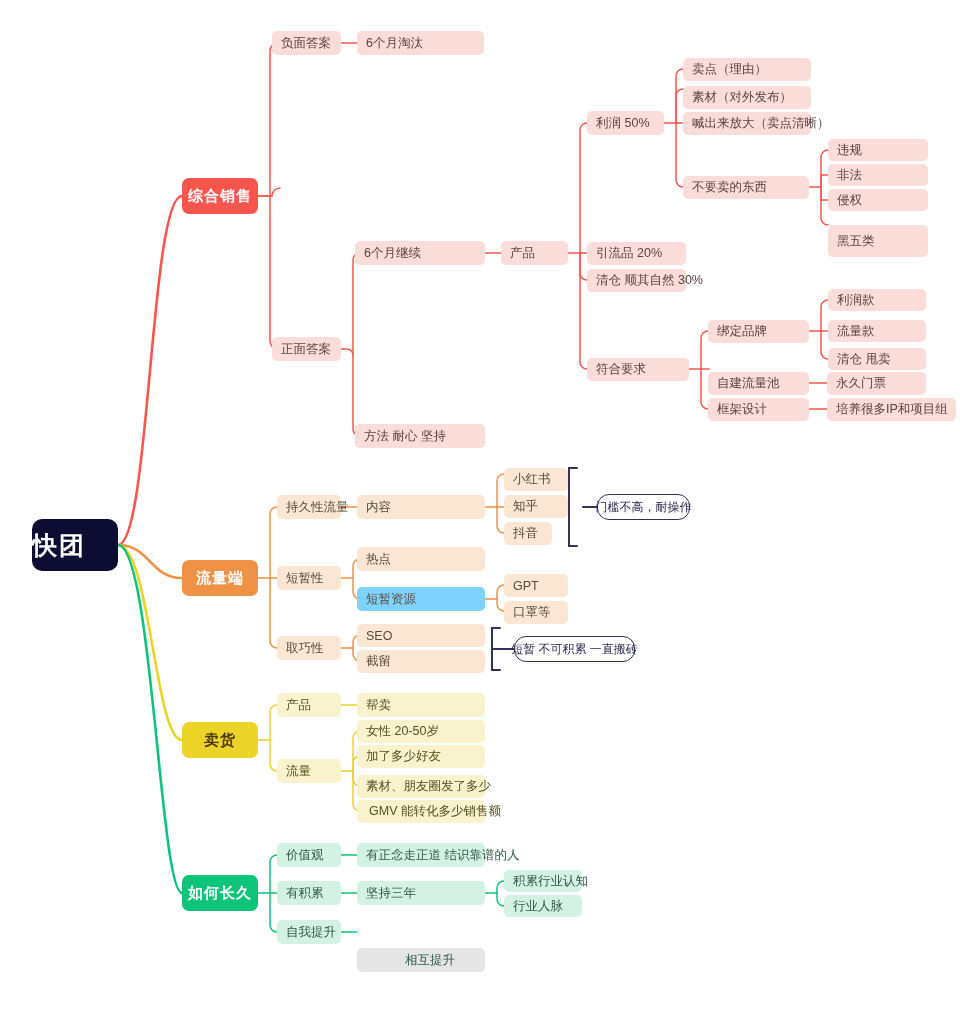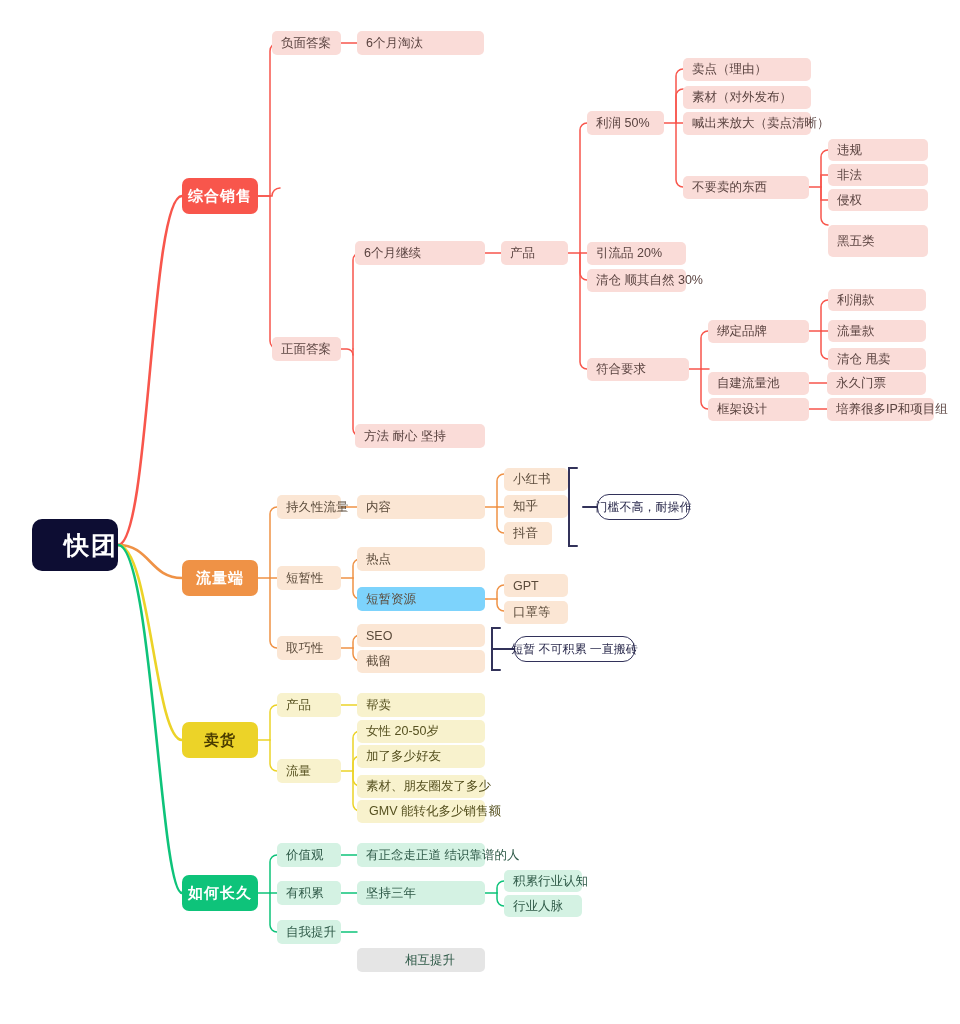--- a/index.html
+++ b/index.html
@@ -3,21 +3,21 @@
 <meta charset="utf-8">
 <style>
   html,body{margin:0;padding:0;background:#ffffff;}
   body{width:960px;height:1024px;overflow:hidden;
        font-family:"Liberation Sans","DejaVu Sans",sans-serif;}
   #stage{position:relative;width:960px;height:1024px;background:#fff;}
   svg#wires{position:absolute;left:0;top:0;width:960px;height:1024px;pointer-events:none;}
   .node{position:absolute;box-sizing:border-box;display:flex;align-items:center;
         white-space:nowrap;border-radius:6px;}
   .root{background:#0d0d33;color:#ffffff;font-weight:bold;font-size:25px;
-        border-radius:10px;justify-content:flex-end;letter-spacing:2px;}
+        border-radius:10px;justify-content:flex-start;letter-spacing:2px;}
   .main{color:#ffffff;font-weight:bold;font-size:15px;justify-content:center;
         border-radius:7px;letter-spacing:1px;}
   .main.yellow{color:#4a3c00;}
   .sub{font-size:12.5px;padding-left:9px;border-radius:5px;}
   .callout{position:absolute;box-sizing:border-box;display:flex;align-items:center;
            justify-content:center;white-space:nowrap;border:1.6px solid #32325a;
            border-radius:12px;background:#ffffff;color:#2b2b4d;font-size:12px;
            padding:0 10px;}
   .footer{position:absolute;width:100%;text-align:center;color:#d8d8d8;
           font-size:13px;letter-spacing:.4px;}
@@ -215,21 +215,21 @@
   </div>
   <div class="node sub" style="left:708px;top:372px;width:101px;height:23px;background:#fadcd8;color:#5a4340;">
     <span>自建流量池</span>
   </div>
   <div class="node sub" style="left:827px;top:372px;width:99px;height:23px;background:#fadcd8;color:#5a4340;">
     <span>永久门票</span>
   </div>
   <div class="node sub" style="left:708px;top:398px;width:101px;height:23px;background:#fadcd8;color:#5a4340;">
     <span>框架设计</span>
   </div>
-  <div class="node sub" style="left:827px;top:398px;width:107px;height:23px;background:#fadcd8;color:#5a4340;text-align:center;">
+  <div class="node sub" style="left:827px;top:398px;width:129px;height:23px;background:#fadcd8;color:#5a4340;text-align:center;">
     <span>培养很多IP和项目组</span>
   </div>
 
   <div class="node main" style="left:182px;top:560px;width:76px;height:36px;background:#ef9246;">
     <span>流量端</span>
   </div>
 
   <div class="node sub" style="left:277px;top:495px;width:64px;height:24px;background:#fbe6d4;color:#5a4a3a;">
     <span>持久性流量</span>
   </div>

